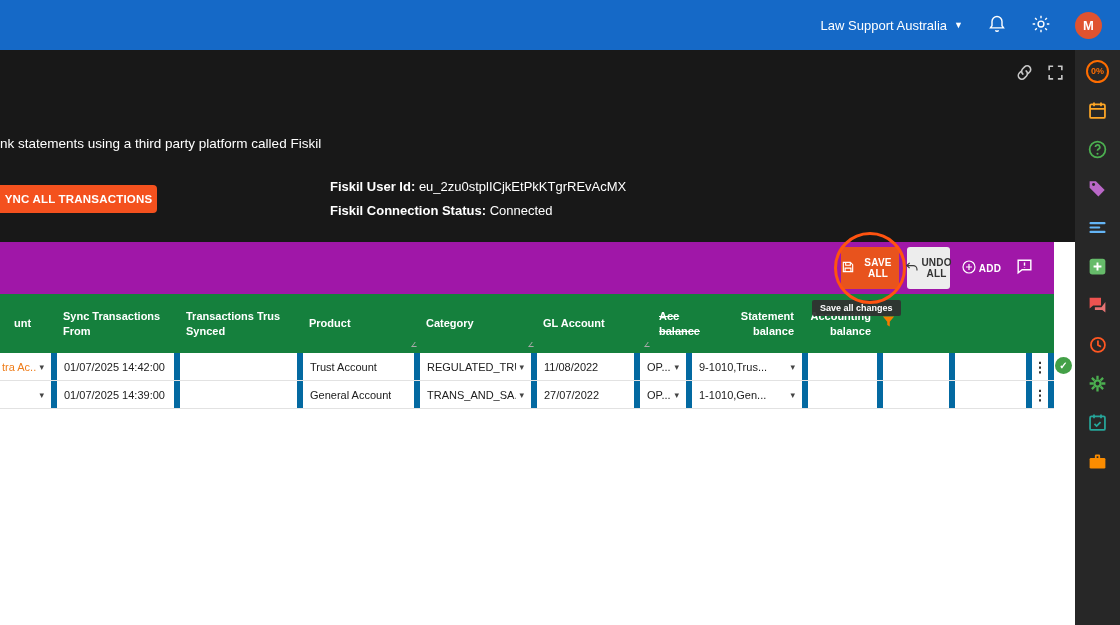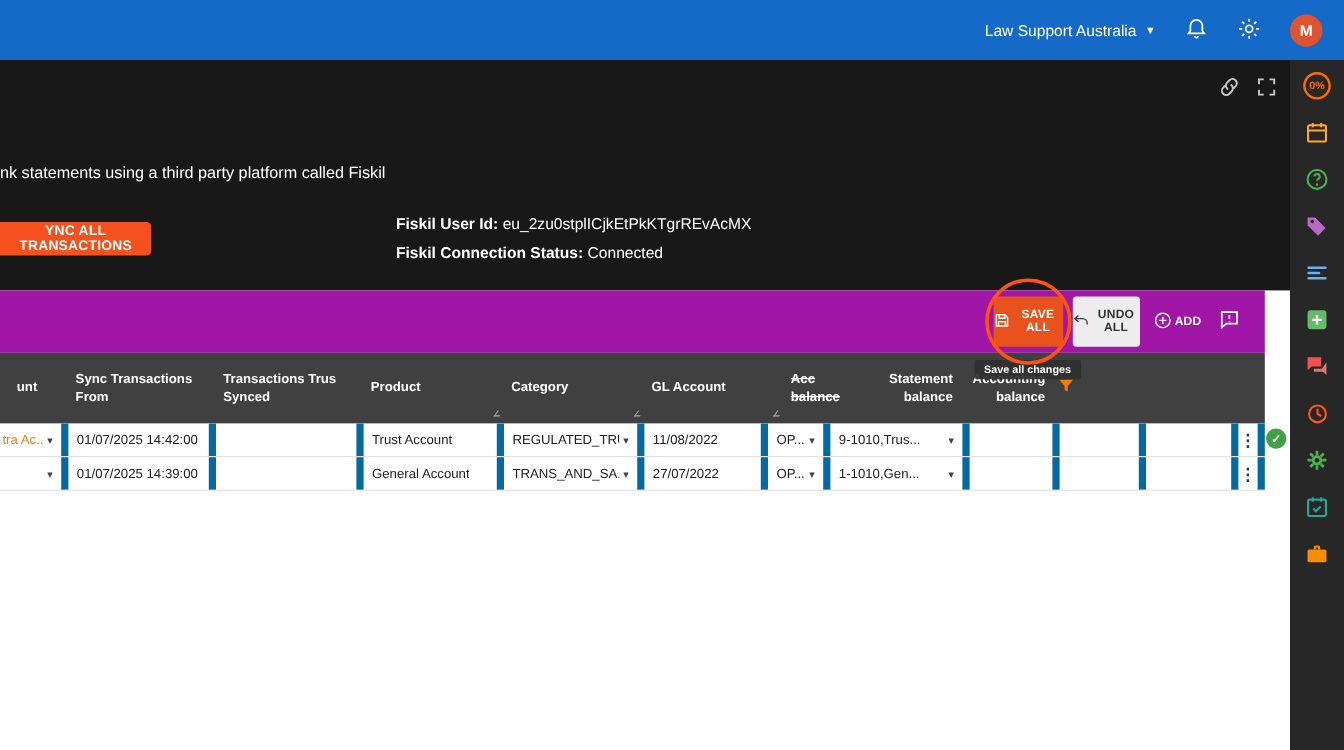--- a/index.html
+++ b/index.html
@@ -28,51 +28,51 @@
   .side-icon { width:24px; height:24px; display:flex; align-items:center; justify-content:center; cursor:pointer; }
   .progress-badge {
     width:23px; height:23px; border-radius:50%; border:2px solid #ff6d00; color:#ff6d00;
     font-size:9px; font-weight:bold; display:flex; align-items:center; justify-content:center;
   }
   
   .main-dark { position:absolute; top:50px; left:0; width:1075px; height:192px; background:#181818; color:#fff; }
   .win-icons { position:absolute; top:13px; right:10px; display:flex; gap:12px; }
   .intro { position:absolute; top:86px; left:0; font-size:13.5px; }
   .sync-btn {
-    position:absolute; top:135px; left:0; height:28px; width:126px; background:#f4511e; color:#fff;
+    position:absolute; top:135px; left:0; height:28px; width:157px; background:#f4511e; color:#fff;
     border:none; font-weight:bold; font-size:11.5px; border-radius:0 4px 4px 0;
     font-family:inherit; letter-spacing:.2px; cursor:pointer;
   }
   .fiskil { position:absolute; top:125px; left:330px; font-size:13px; line-height:24px; }
   .fiskil b { font-weight:bold; }
   
   .toolbar {
     position:absolute; top:242px; left:0; width:1054px; height:52px; background:#a017a8;
     display:flex; align-items:center; justify-content:flex-end; gap:8px; padding-right:18px;
   }
   .tb-btn {
     display:flex; flex-direction:row; align-items:center; justify-content:center; gap:2px;
     height:42px; border:none; border-radius:3px; font-family:inherit; font-size:10px;
     font-weight:bold; letter-spacing:.2px; cursor:pointer;
   }
   .save-all { background:#e8531d; color:#fff; width:58px; position:relative; overflow:visible; }
-  .undo-all { background:#ededed; color:#333; width:56px; }
+  .undo-all { background:#ededed; color:#333; width:43px; }
   .add-btn { background:transparent; color:#fff; width:46px; }
   .comment-btn { background:transparent; border:none; width:24px; cursor:pointer; }
   .spot-ring {
     position:absolute; left:50%; top:50%; width:72px; height:72px; transform:translate(-50%,-50%);
     border:3px solid #ff5310; border-radius:50%; pointer-events:none; z-index:30;
   }
   .tooltip {
     position:absolute; top:300px; left:812px; background:rgba(48,48,48,0.93); color:#fff;
     font-size:9px; font-weight:bold; padding:3px 8px; border-radius:2px; z-index:25; white-space:nowrap;
   }
   
   .grid-head {
-    position:absolute; top:294px; left:0; width:1054px; height:59px; background:#404040;
+    position:absolute; top:294px; left:0; width:1054px; height:59px; background:#15803d;
     display:flex; color:#fff;
   }
   .hcell {
     display:flex; align-items:center; padding:0 6px; font-size:11px; font-weight:bold;
     line-height:1.3; position:relative; overflow:hidden; cursor:pointer;
   }
   .hcell.right { justify-content:flex-end; text-align:right; }
   .strike { text-decoration:line-through; }
   .resize-mark {
     position:absolute; right:2px; bottom:6px; width:5px; height:5px;

